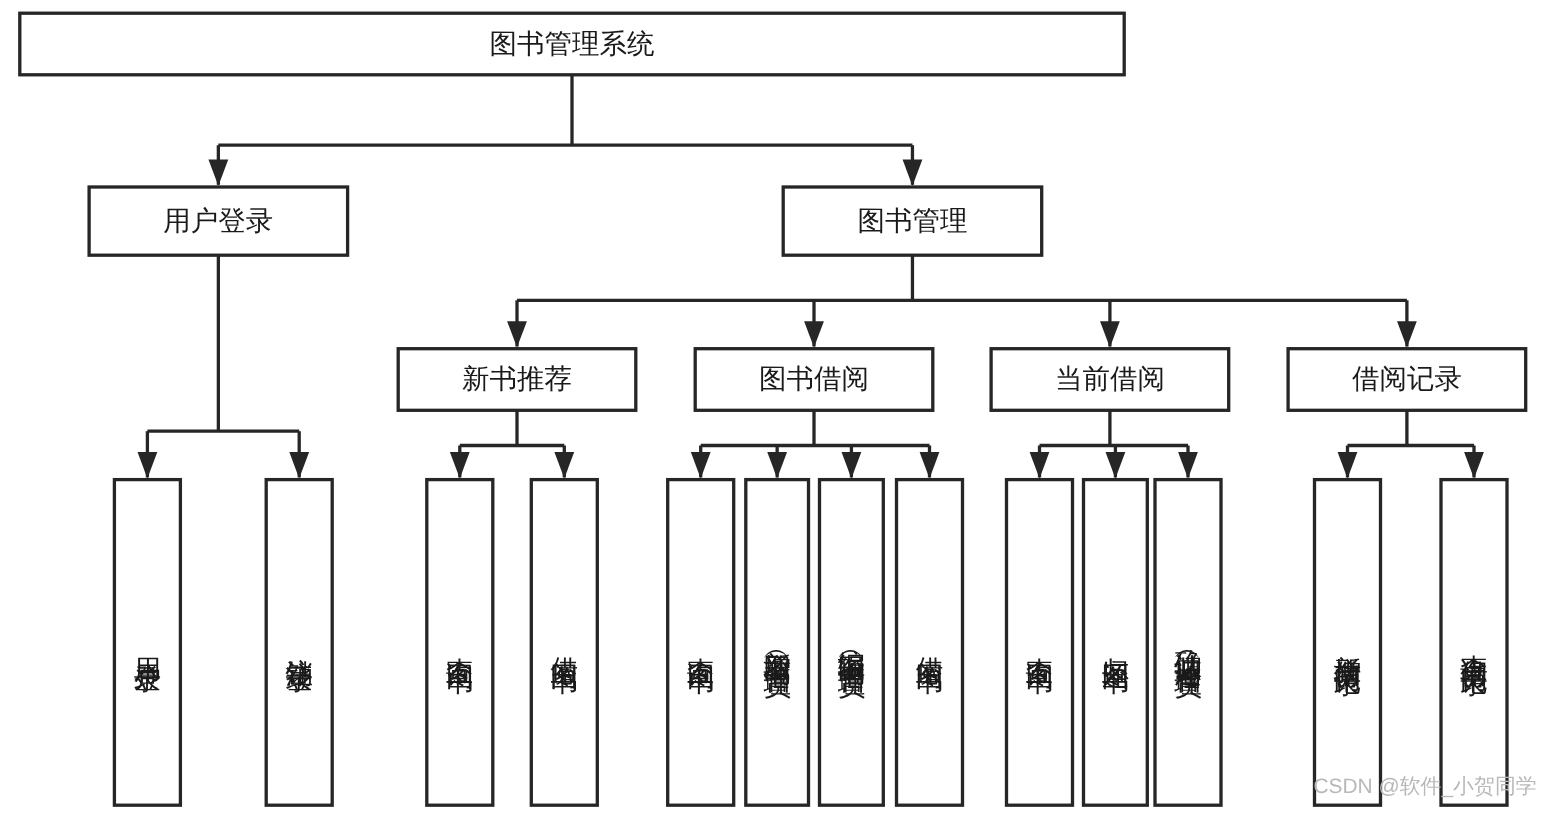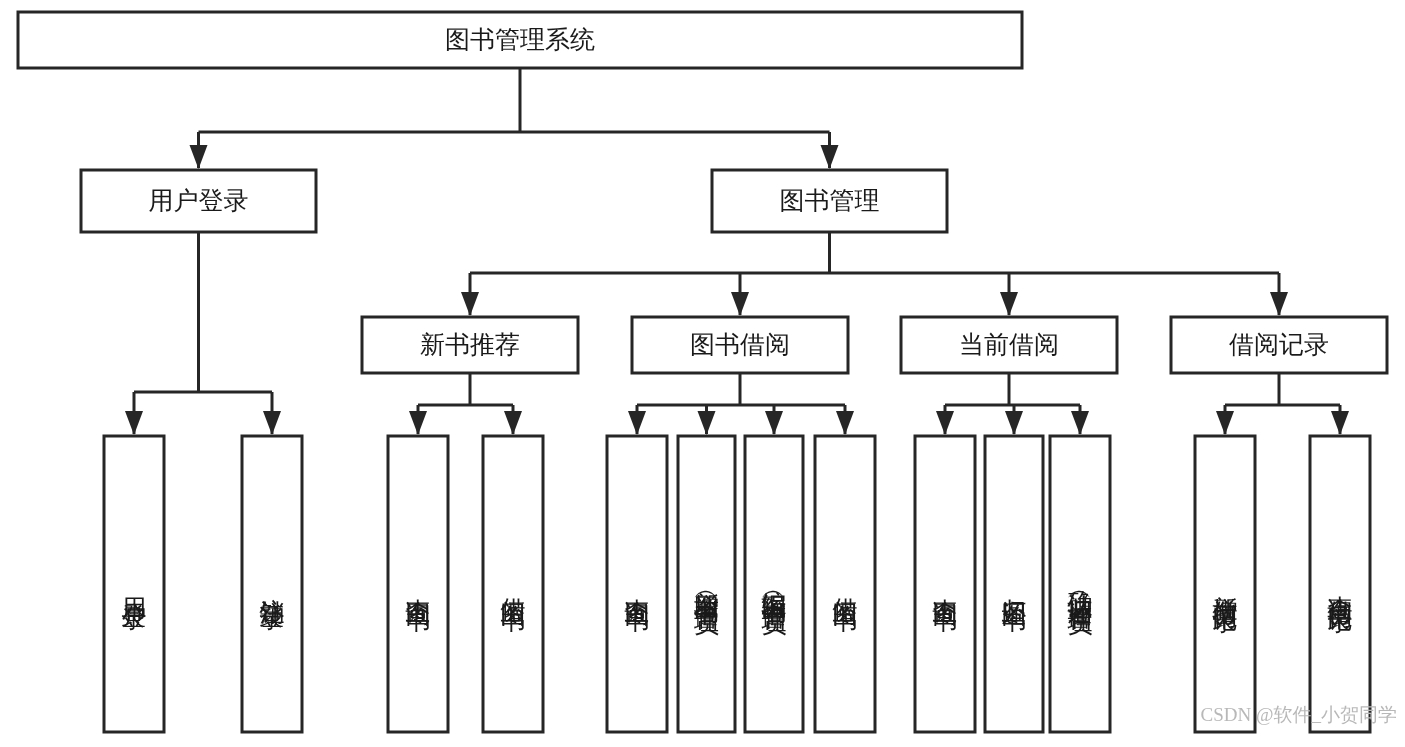--- a/index.html
+++ b/index.html
@@ -55,21 +55,21 @@
     letter-spacing: 3px;
     line-height: 1;
     text-align: center;
     white-space: nowrap;
     pointer-events: none;
   }
   .watermark {
     position: absolute;
     right: 8px;
     bottom: 6px;
-    font-family: Liberation Serif, serif;
+    font-family: Liberation Sans, sans-serif;
     font-size: 19px;
     color: #b8b8b8;
     white-space: nowrap;
   }
 </style>
 </head>
 <body>
 
 <div id="diagram-root">
 

